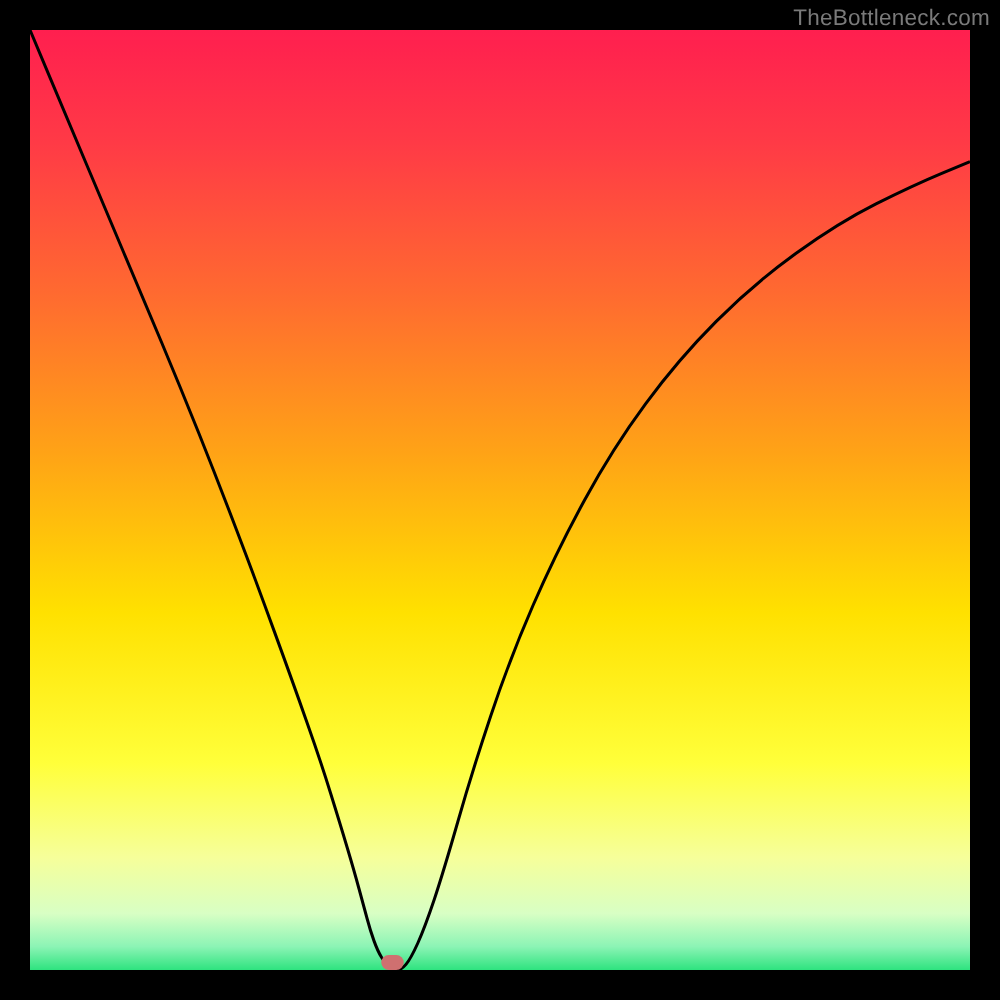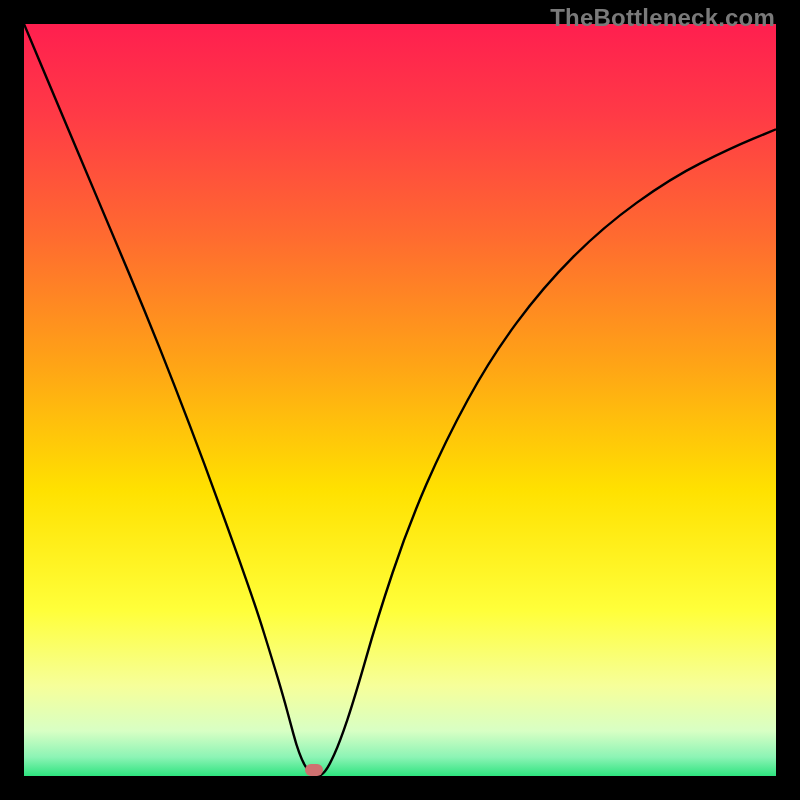--- a/index.html
+++ b/index.html
@@ -12,24 +12,24 @@
   }
   .frame {
     width: 800px;
     height: 800px;
     background: #000;
     position: relative;
   }
   .watermark {
     position: absolute;
     top: 4px;
-    right: 25px;
+    right: 8px;
     color: #7a7a7a;
-    font-size: 24px;
-    font-weight: 700;
+    font-size: 18px;
+    font-weight: 400;
     letter-spacing: 0.2px;
     z-index: 10;
     pointer-events: none;
   }
   .plot-area {
     position: absolute;
     left: 24px;
     top: 24px;
     width: 752px;
     height: 752px;

